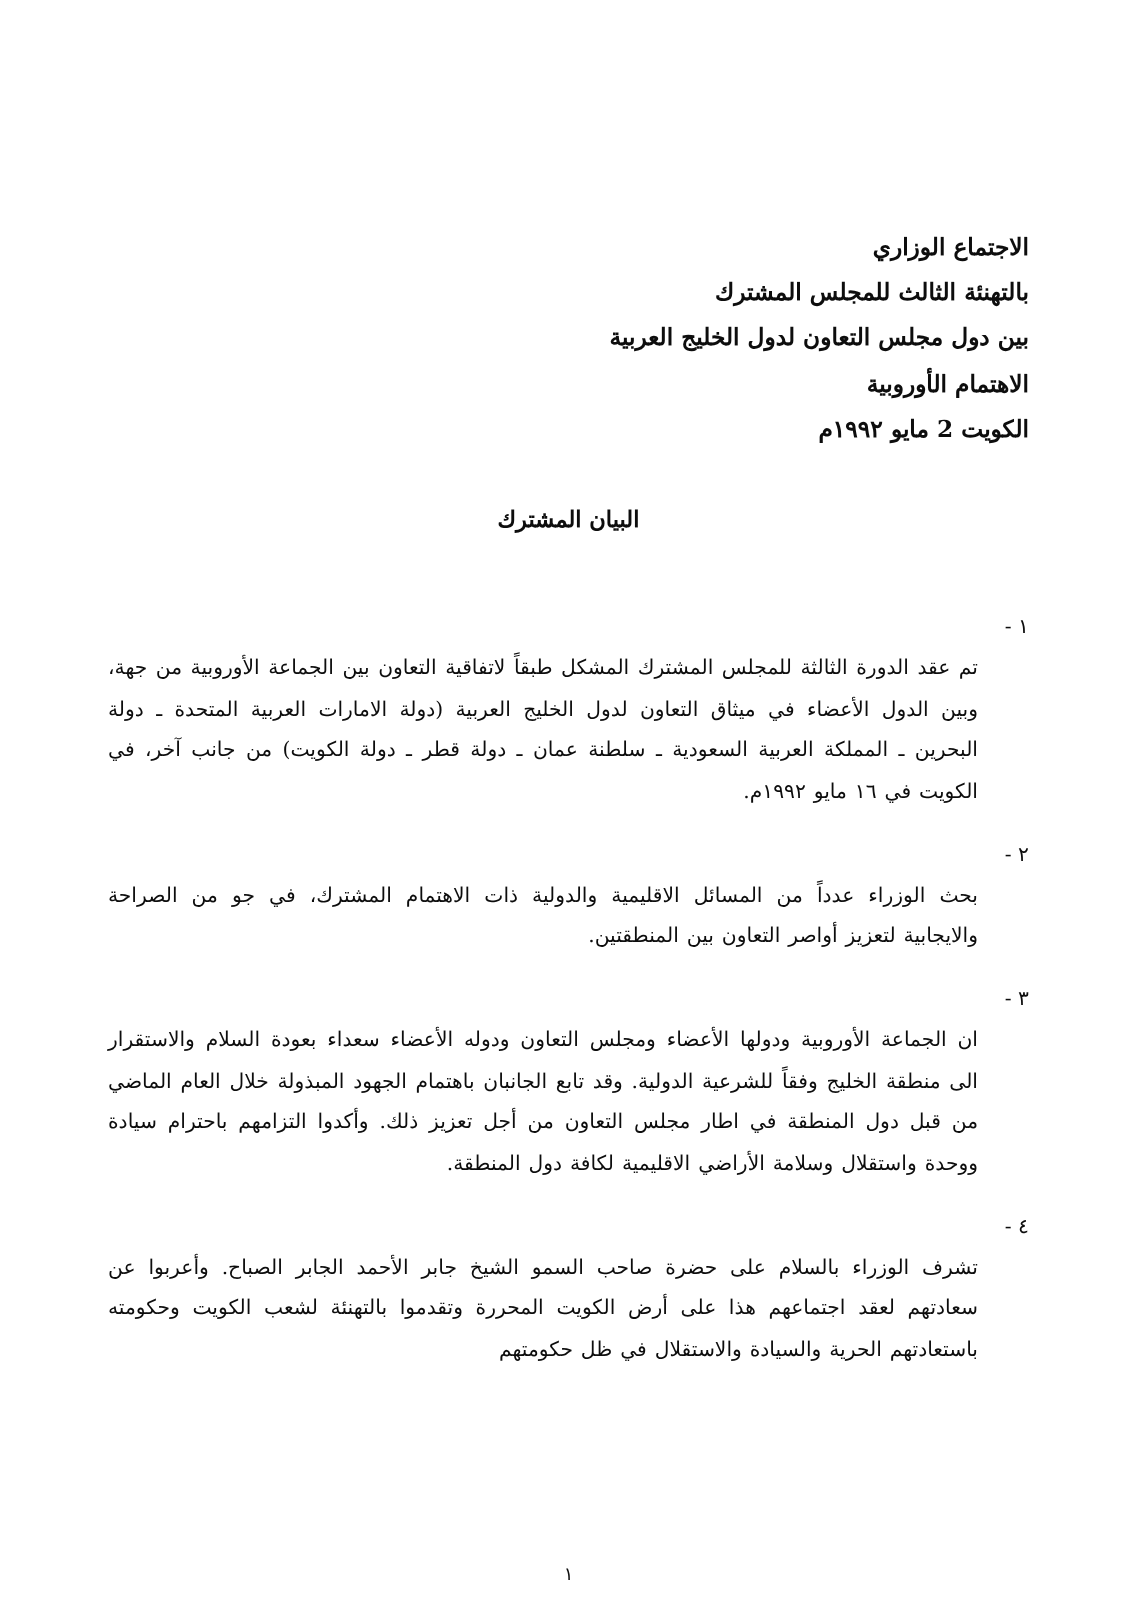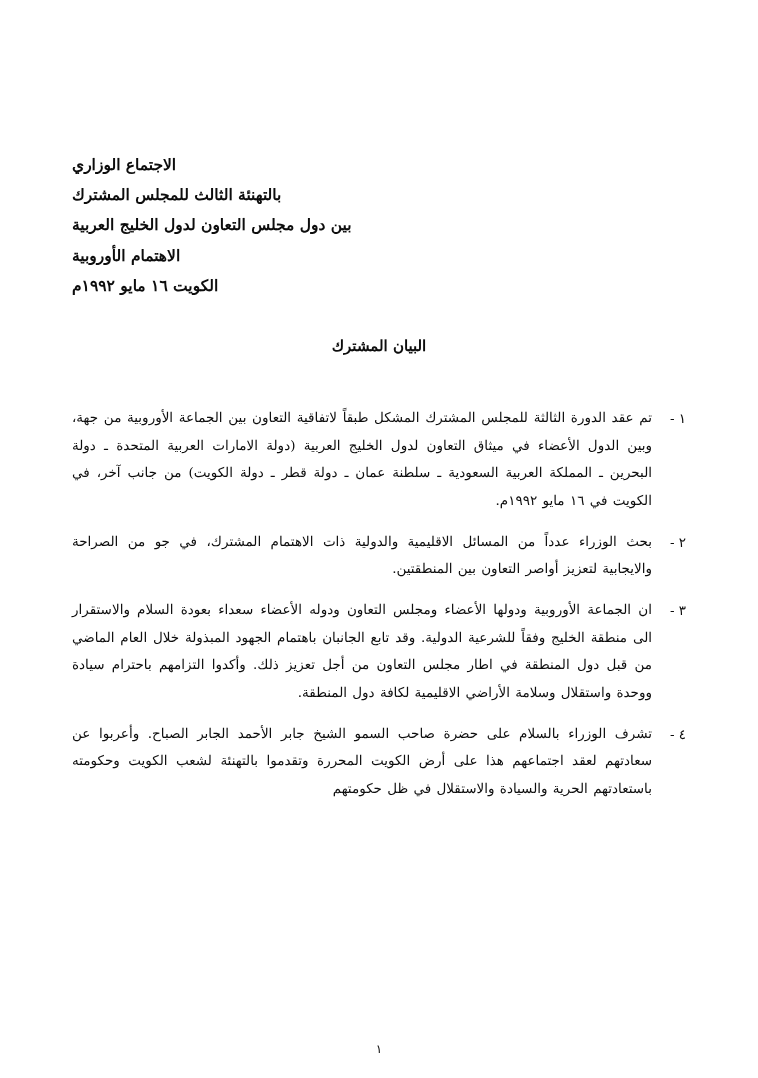--- a/index.html
+++ b/index.html
@@ -15,21 +15,21 @@
     color: #0d0d0d;
     overflow: hidden;
   }
   .page {
     position: absolute;
     inset: 0;
     padding: 150px 72px 40px 72px;
     box-sizing: border-box;
   }
   .doc-title {
-    text-align: left;
+    text-align: right;
     line-height: 1.95;
     font-size: 15.5px;
     font-weight: bold;
     letter-spacing: 0.2px;
   }
   .doc-title .line {
     display: block;
     white-space: nowrap;
   }
   .subtitle {
@@ -56,20 +56,21 @@
     padding-top: 1px;
     white-space: nowrap;
   }
   .clause-body {
     flex: 1 1 auto;
     font-size: 13.5px;
     line-height: 2.05;
     text-align: justify;
     text-align-last: right;
     word-spacing: 1px;
+    margin-top: 28px;
   }
   .clause-body.stretch {
     text-align: justify;
   }
   .page-number {
     position: absolute;
     bottom: 22px;
     left: 0;
     right: 0;
     text-align: center;
@@ -79,21 +80,21 @@
 </head>
 <body>
 
 <div class="page">
 
   <div class="doc-title">
     <span class="line">الاجتماع الوزاري</span>
     <span class="line">بالتهنئة الثالث للمجلس المشترك</span>
     <span class="line">بين دول مجلس التعاون لدول الخليج العربية</span>
     <span class="line">الاهتمام الأوروبية</span>
-    <span class="line">الكويت ١٦ مايو ١٩٩٢م</span>
+    <span class="line">الكويت 2 مايو ١٩٩٢م</span>
   </div>
 
   <div class="subtitle">البيان المشترك</div>
 
   <div class="clauses">
 
     <div class="clause">
       <div class="clause-num">١ -</div>
       <div class="clause-body">تم عقد الدورة الثالثة للمجلس المشترك المشكل طبقاً لاتفاقية التعاون بين الجماعة الأوروبية من جهة، وبين الدول الأعضاء في ميثاق التعاون لدول الخليج العربية (دولة الامارات العربية المتحدة ـ دولة البحرين ـ المملكة العربية السعودية ـ سلطنة عمان ـ دولة قطر ـ دولة الكويت) من جانب آخر، في الكويت في ١٦ مايو ١٩٩٢م.</div>
     </div>

